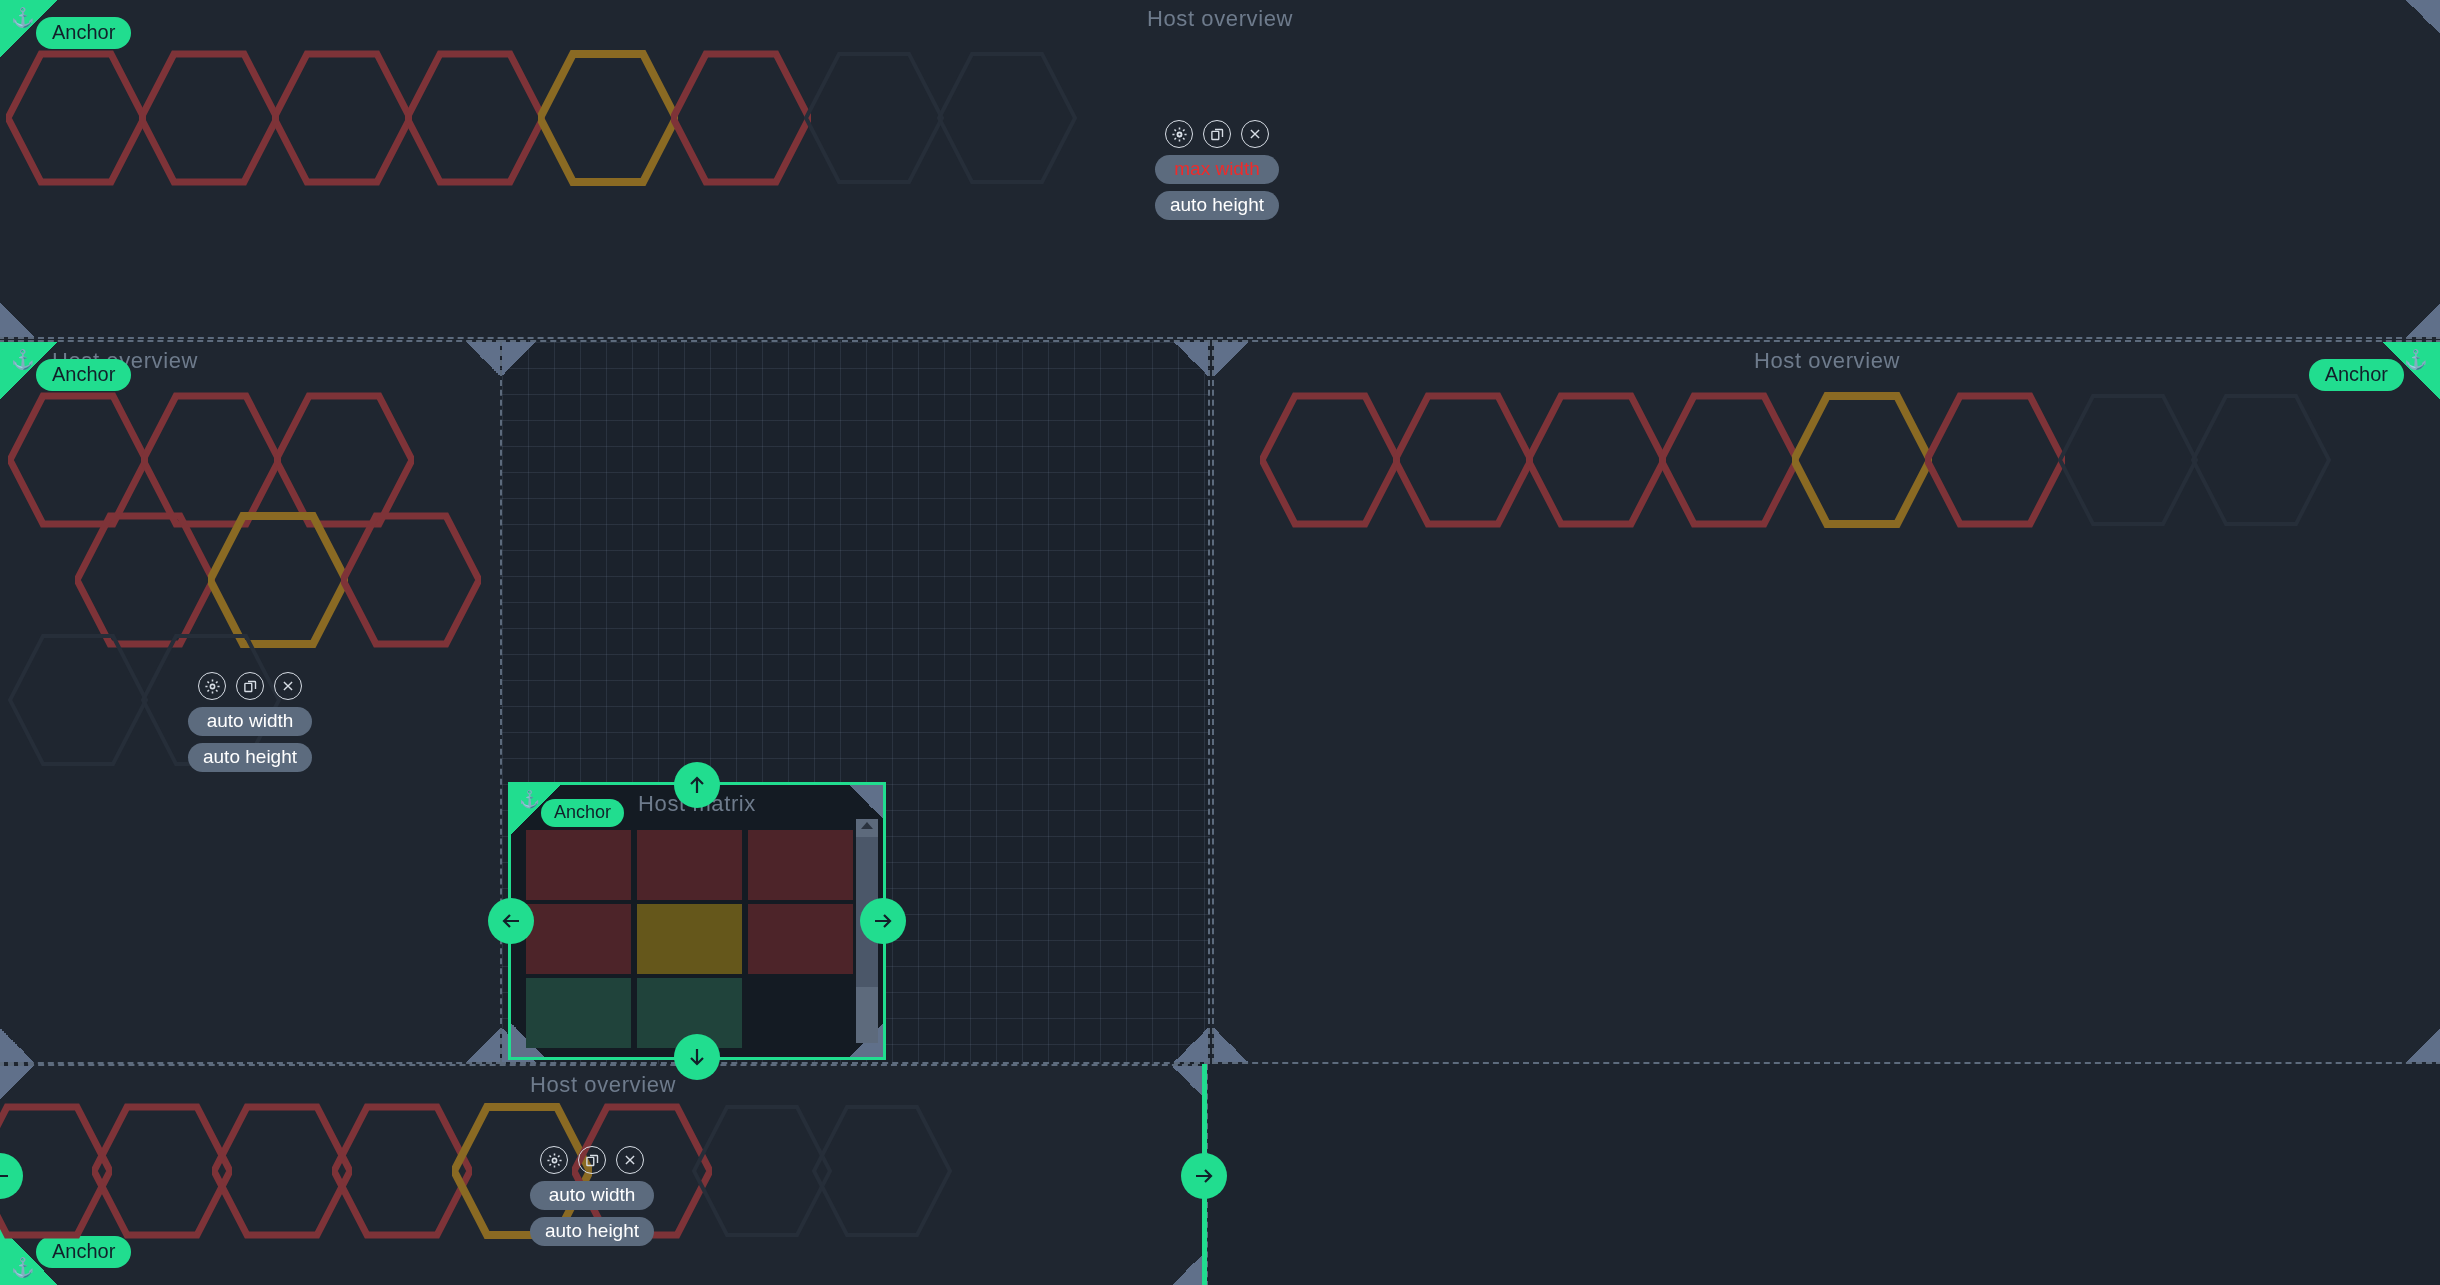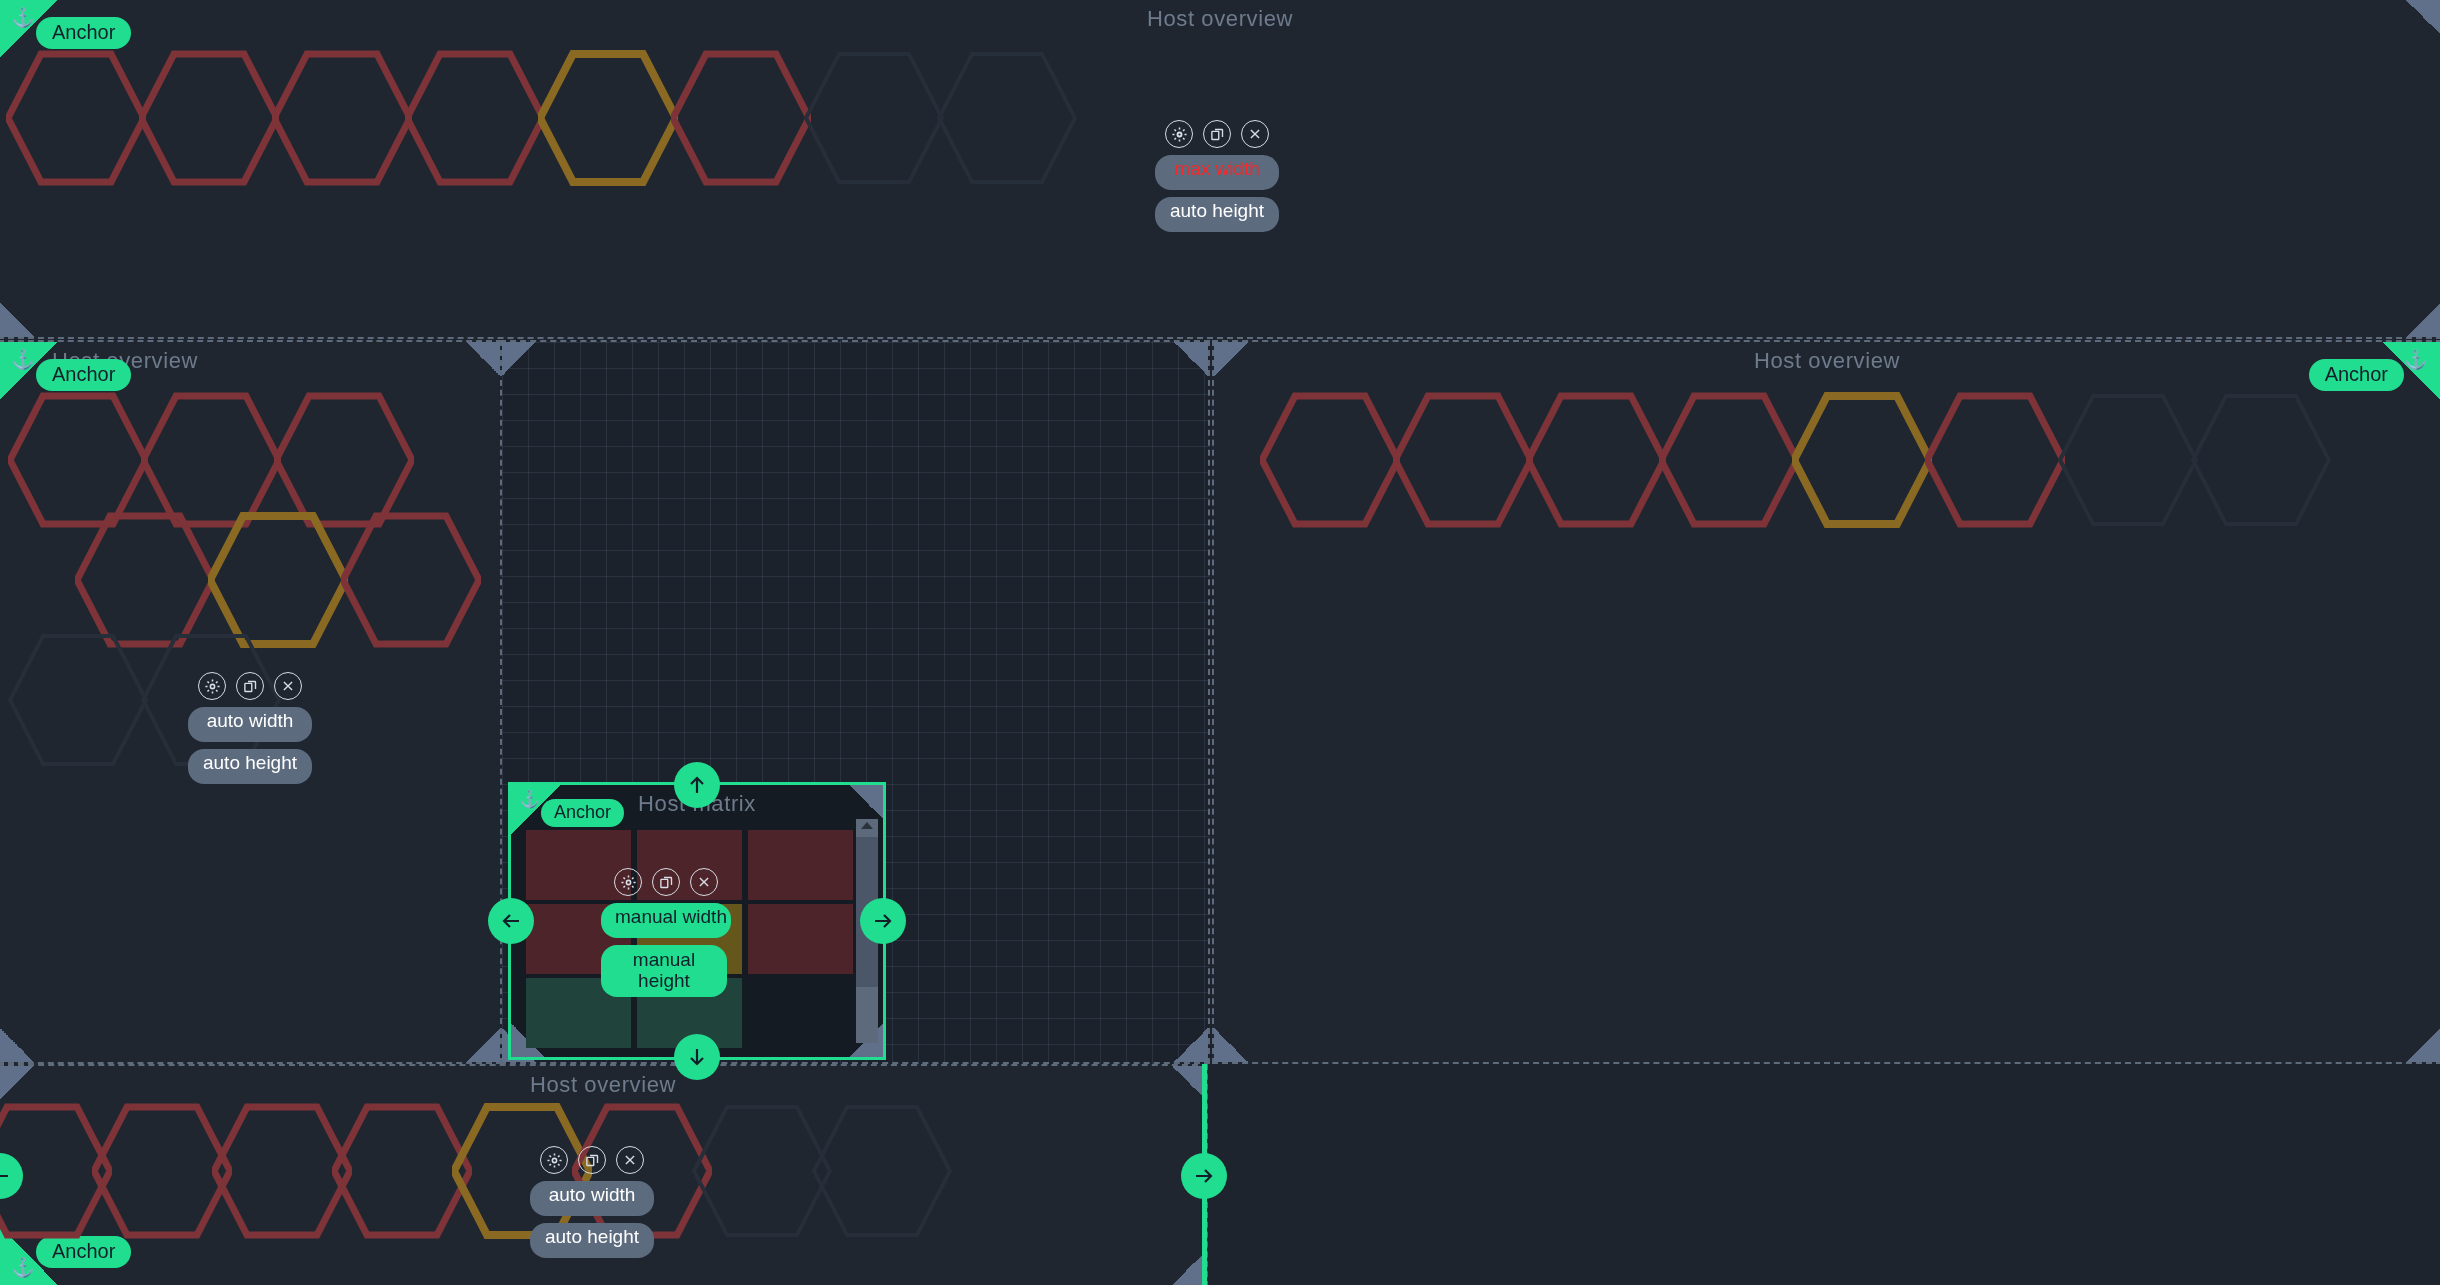--- a/index.html
+++ b/index.html
@@ -77,21 +77,21 @@
     width:28px; height:28px; border-radius:50%;
     border:1.6px solid #d7dde5;
     display:flex; align-items:center; justify-content:center;
     color:#d7dde5;
   }
   .ctl-btn svg{ display:block; }
   .pill{
     margin-top:7px;
     background:#5c6b7e; color:#fff;
     border-radius:16px; text-align:center;
-    font-size:19px; padding:3px 14px 10px;
+    font-size:19px; padding:3px 14px 4px;
     white-space:nowrap;
   }
   .pill.red{ color:#ef2b2b; }
   .pill.green{ background:#21dd8f; color:#12202a; }
   .pill.green.two{ white-space:normal; line-height:1.08; padding:5px 14px 6px; }
 
   
   .hexrow{ position:absolute; }
   .hex{ position:absolute; }
   .hex svg{ display:block; }
@@ -483,38 +483,15 @@
       <svg width="24" height="24" viewBox="0 0 24 24" fill="none" stroke="currentColor" stroke-width="2.2">
           <path d="M20 12H5M11 6l-6 6 6 6"></path>
         </svg>
     </div>
     <div class="arrow-handle" style="right:-23px; top:50%; transform:translateY(-50%);">
       <svg width="24" height="24" viewBox="0 0 24 24" fill="none" stroke="currentColor" stroke-width="2.2">
           <path d="M4 12h15M13 6l6 6-6 6"></path>
         </svg>
     </div>
 
-    <div class="ctl" style="left:90px; top:83px; width:130px;">
-      <div class="ctl-row">
-        <div class="ctl-btn">
-          <svg width="17" height="17" viewBox="0 0 24 24" fill="none" stroke="currentColor" stroke-width="2.2">
-              <circle cx="12" cy="12" r="3"></circle>
-              <path d="M12 2v3M12 19v3M2 12h3M19 12h3M4.9 4.9l2.1 2.1M17 17l2.1 2.1M19.1 4.9L17 7M7 17l-2.1 2.1"></path>
-            </svg>
-        </div>
-        <div class="ctl-btn">
-          <svg width="15" height="15" viewBox="0 0 24 24" fill="none" stroke="currentColor" stroke-width="2.2">
-              <rect x="3" y="7" width="11" height="13" rx="1"></rect>
-              <path d="M8 4h11a1 1 0 0 1 1 1v11"></path>
-            </svg>
-        </div>
-        <div class="ctl-btn">
-          <svg width="14" height="14" viewBox="0 0 24 24" fill="none" stroke="currentColor" stroke-width="2.4">
-              <path d="M5 5l14 14M19 5L5 19"></path>
-            </svg>
-        </div>
-      </div>
-      <div class="pill green">manual width</div>
-      <div class="pill green two" style="width:126px;">manual height</div>
-    </div>
   </div>
 
 </div>
 
 </body></html>

